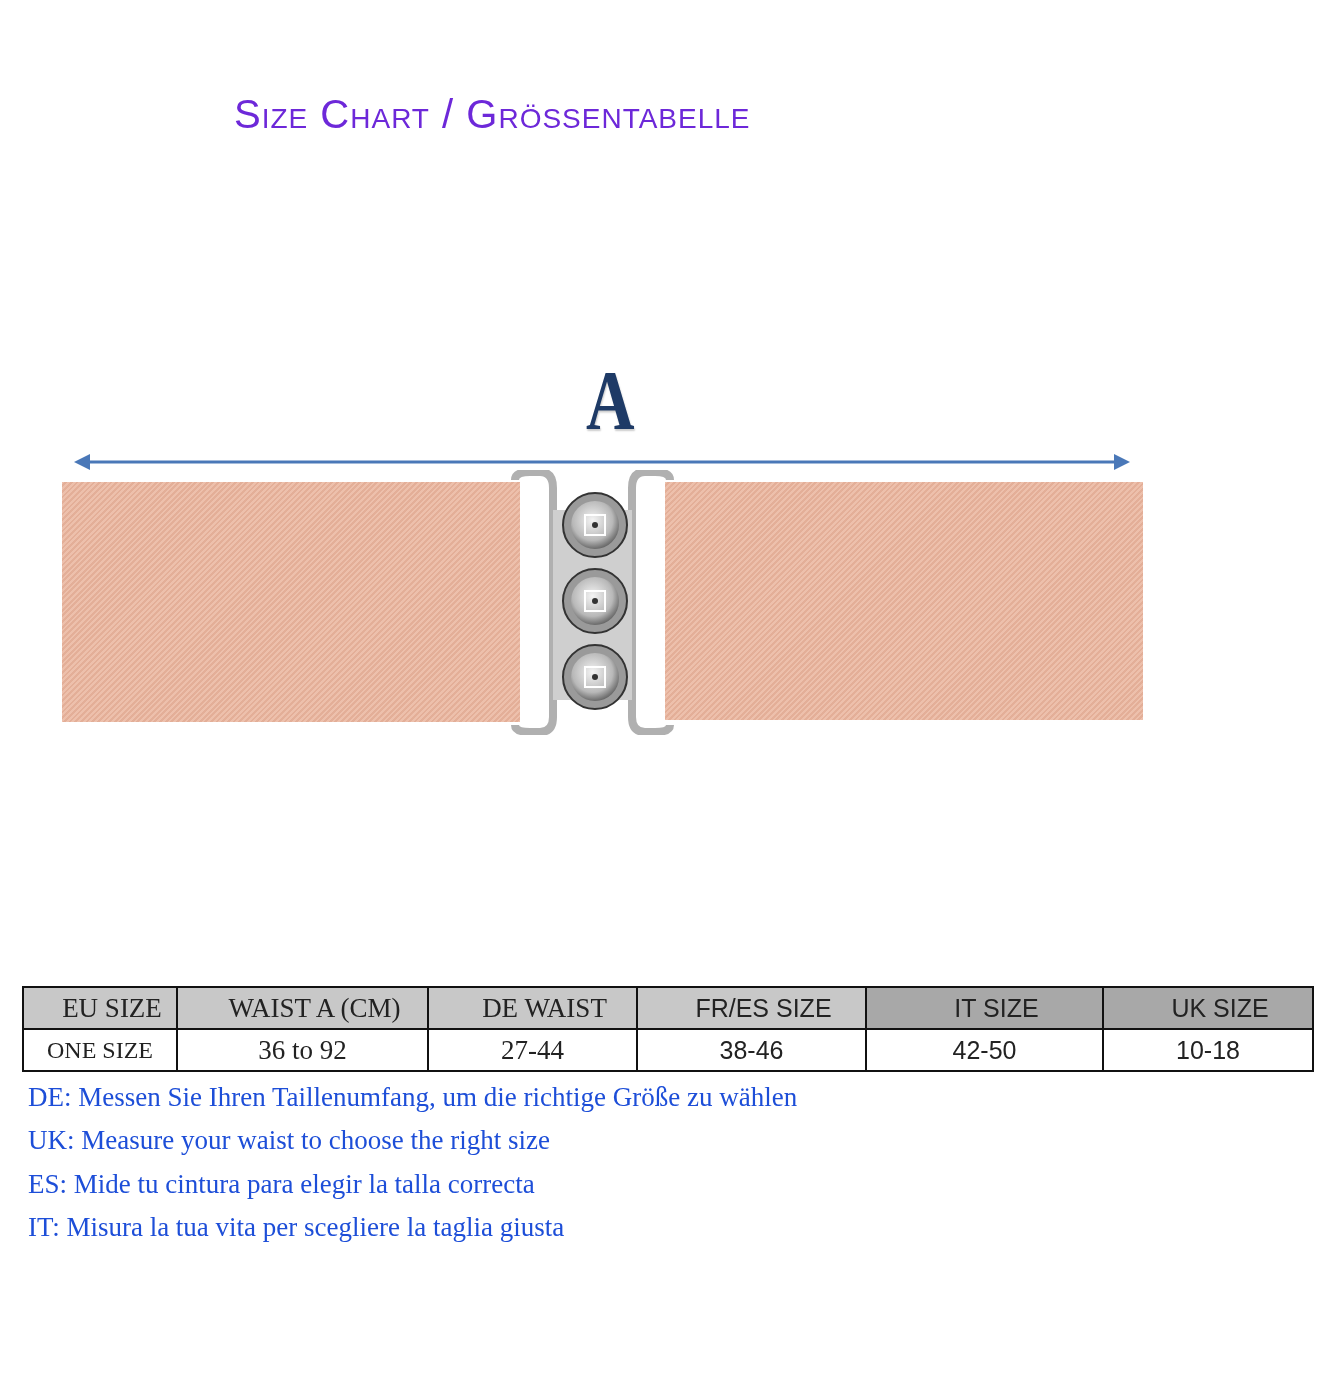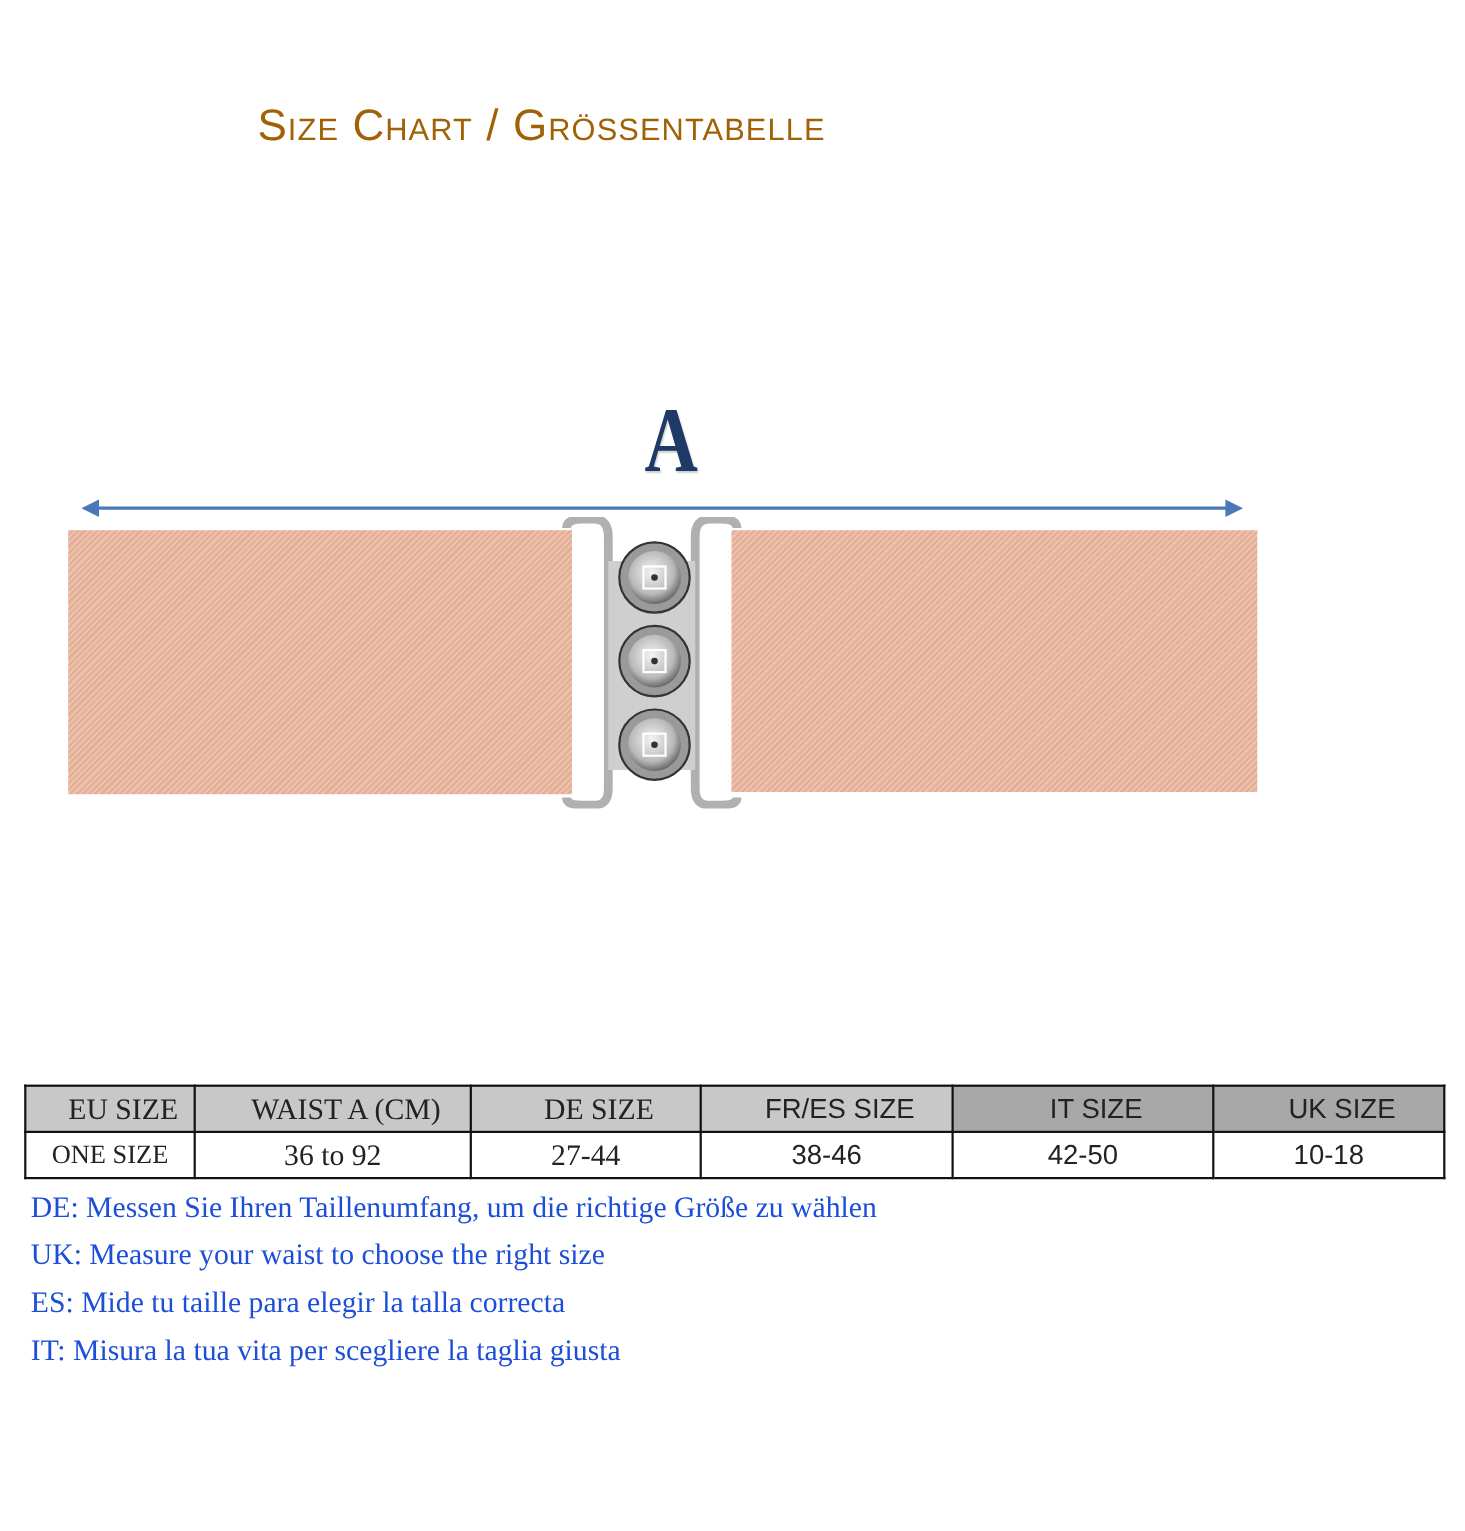--- a/index.html
+++ b/index.html
@@ -1,19 +1,19 @@
 <!DOCTYPE html>
 <html><head>
   <meta charset="utf-8">
   <style>
     html, body { margin: 0; padding: 0; background: #ffffff; }
     body { width: 1332px; height: 1392px; position: relative; overflow: hidden; }
     .title {
       position: absolute; left: 234px; top: 92px;
-      font-family: "Liberation Sans", sans-serif; font-size: 40px; color: #a16207;
+      font-family: "Liberation Sans", sans-serif; font-size: 40px; color: #6d28d9;
       font-variant: small-caps; letter-spacing: 1px; white-space: nowrap;
     }
     .dim-letter {
       position: absolute; left: 580px; top: 352px; width: 60px; text-align: center;
       font-family: "Liberation Serif", serif; font-size: 84px; font-weight: bold; color: #1e3a66;
       transform: scaleX(0.8); text-shadow: 1px 2px 2px rgba(0,0,0,0.2);
     }
     .arrow { position: absolute; left: 74px; top: 452px; width: 1056px; height: 20px; }
     .strap {
       position: absolute; background-color: #ebb7a0;
@@ -89,34 +89,34 @@
       <col style="width:251px">
       <col style="width:209px">
     <col style="width:229px">
       <col style="width:237px">
       <col style="width:210px">
   </colgroup>
   <tbody>
       <tr class="hdr">
     <td class="serif">EU SIZE</td>
     <td class="serif">WAIST A (CM)</td>
-    <td class="serif">DE SIZE</td>
+    <td class="serif">DE WAIST</td>
     <td class="sans">FR/ES SIZE</td>
     <td class="sans dark">IT SIZE</td>
     <td class="sans dark">UK SIZE</td>
   </tr>
   <tr>
     <td class="serif" style="font-size:24px">ONE SIZE</td>
     <td class="serif">36 to 92</td>
     <td class="serif">27-44</td>
     <td class="sans">38-46</td>
     <td class="sans">42-50</td>
     <td class="sans">10-18</td>
   </tr>
 </tbody>
   </table>
 
 <div class="notes">
   <div>DE: Messen Sie Ihren Taillenumfang, um die richtige Größe zu wählen</div>
   <div>UK: Measure your waist to choose the right size</div>
-  <div>ES: Mide tu taille para elegir la talla correcta</div>
+  <div>ES: Mide tu cintura para elegir la talla correcta</div>
   <div>IT: Misura la tua vita per scegliere la taglia giusta</div>
 </div>
 
 </body></html>

